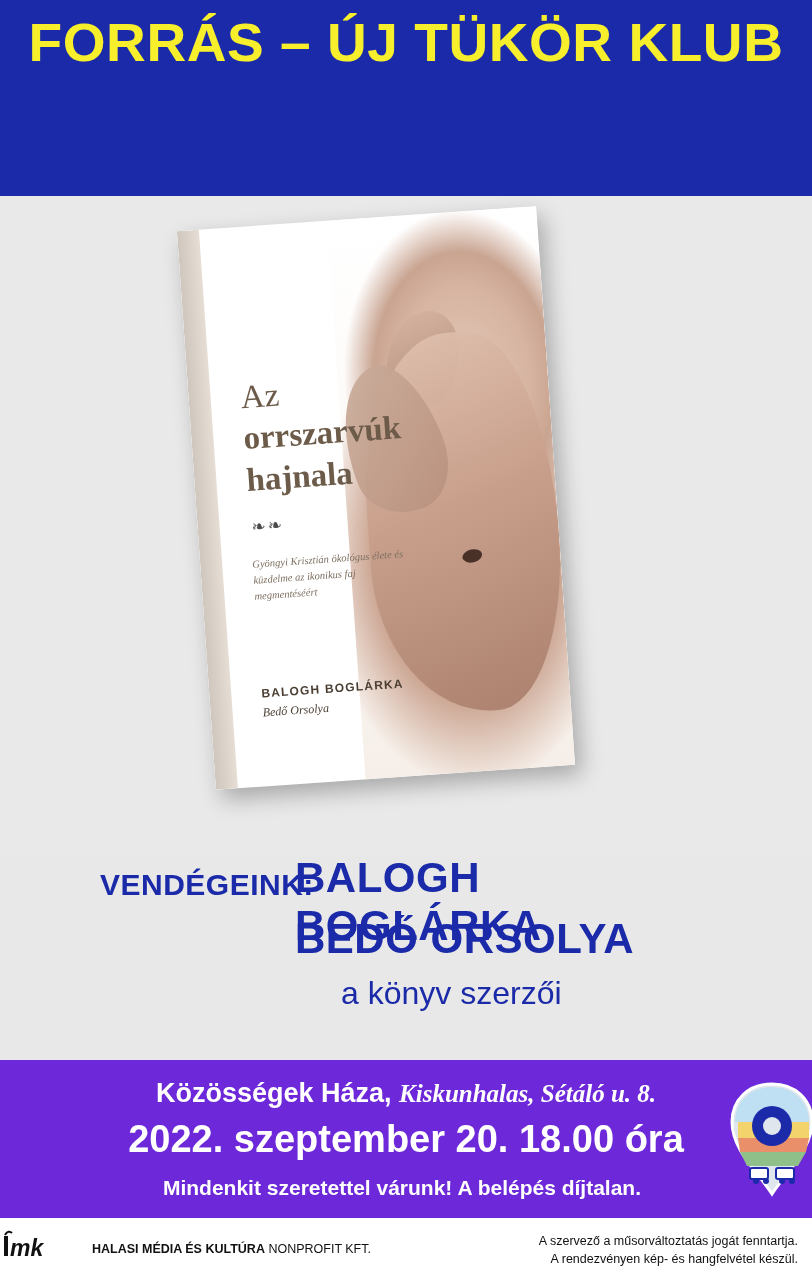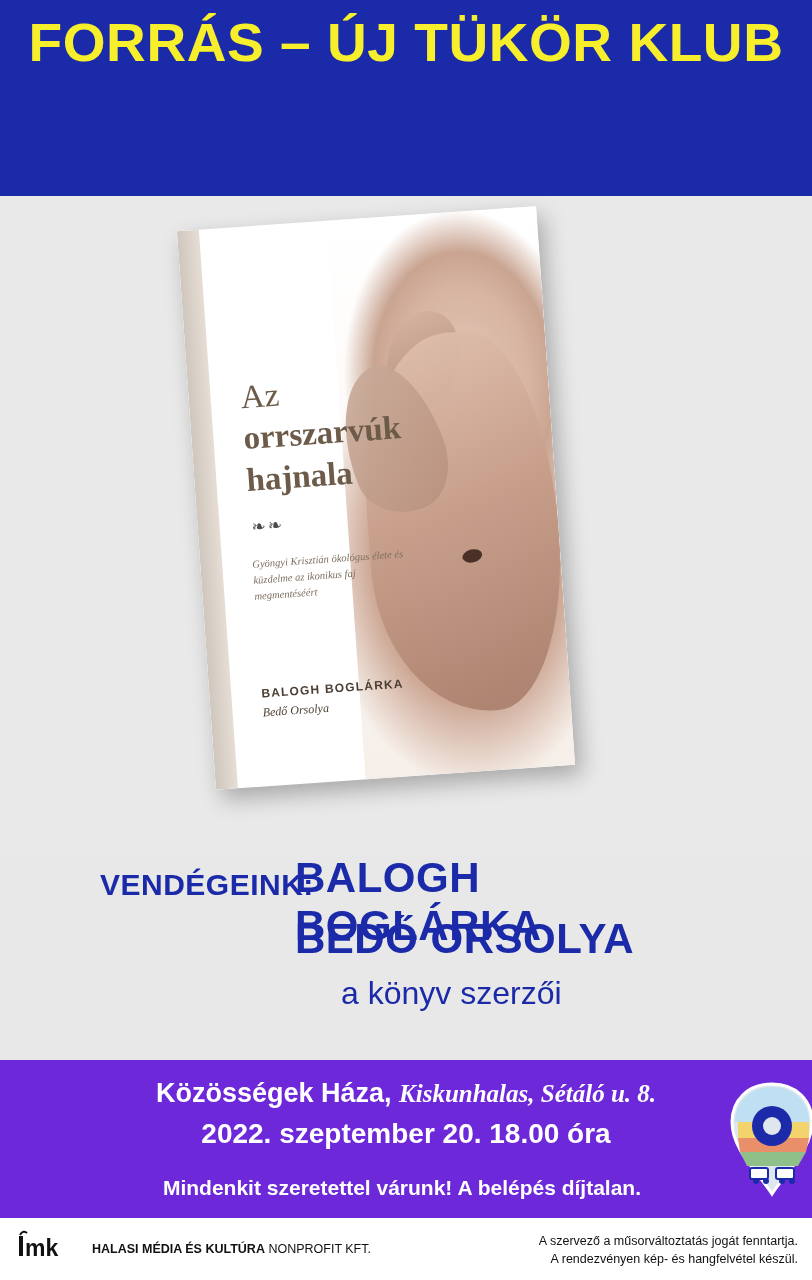--- a/index.html
+++ b/index.html
@@ -227,21 +227,21 @@
   .venue-line1 .addr {
     font-family: "Liberation Serif", serif;
     font-style: italic;
     font-weight: bold;
     font-size: 25px;
   }
   .venue-line2 {
     position: absolute;
     top: 58px; left: 0; width: 812px;
     text-align: center;
-    font-size: 28px;
+    font-size: 38px;
     font-weight: bold;
     white-space: nowrap;
   }
   .venue-line3 {
     position: absolute;
     top: 116px; left: 0; width: 804px;
     text-align: center;
     font-size: 21px;
     font-weight: bold;
     white-space: nowrap;
@@ -255,22 +255,22 @@
   
   .footer {
     position: absolute;
     left: 0; top: 1218px;
     width: 812px;
     height: 62px;
     background: #ffffff;
   }
   .footer-logo {
     position: absolute;
-    left: 16px; top: 12px;
-    width: 68px; height: 30px;
+    left: 1px; top: 12px;
+    width: 68px; height: 30px; font-style: italic;
   }
   .footer-org {
     position: absolute;
     left: 92px; top: 24px;
     font-size: 12.5px;
     color: #111111;
     white-space: nowrap;
   }
   .footer-org b { font-weight: bold; }
   .footer-org span.light { font-weight: normal; }

